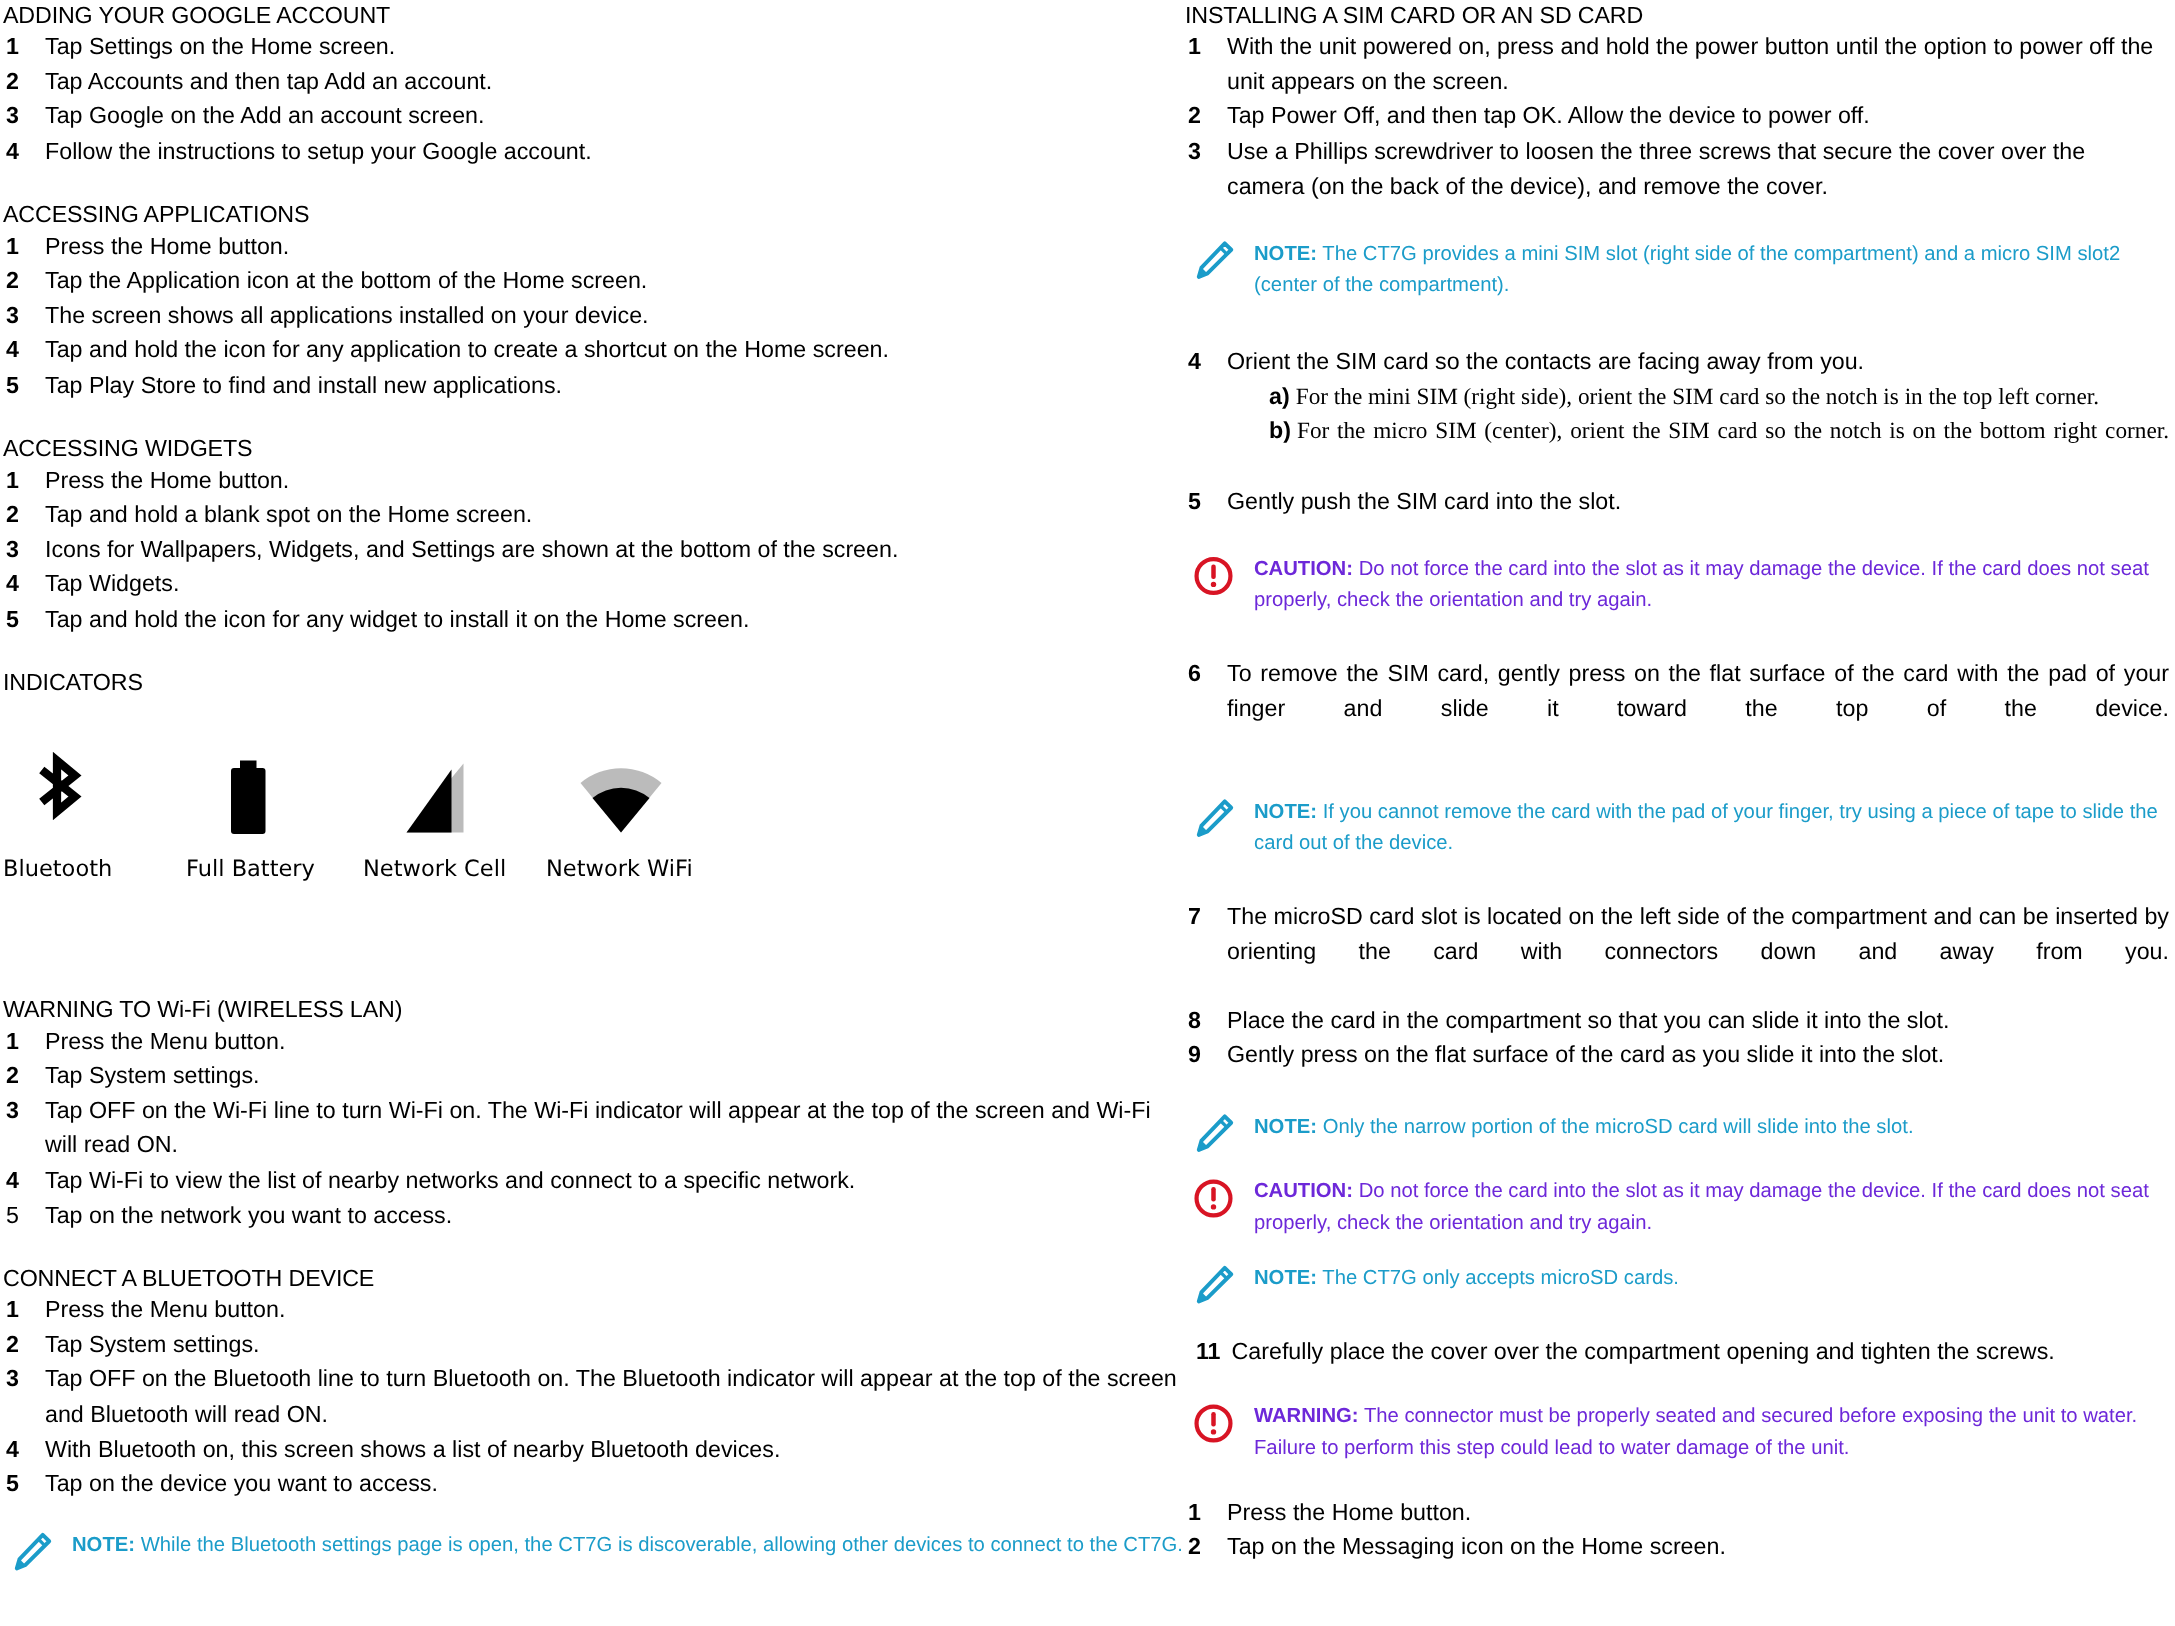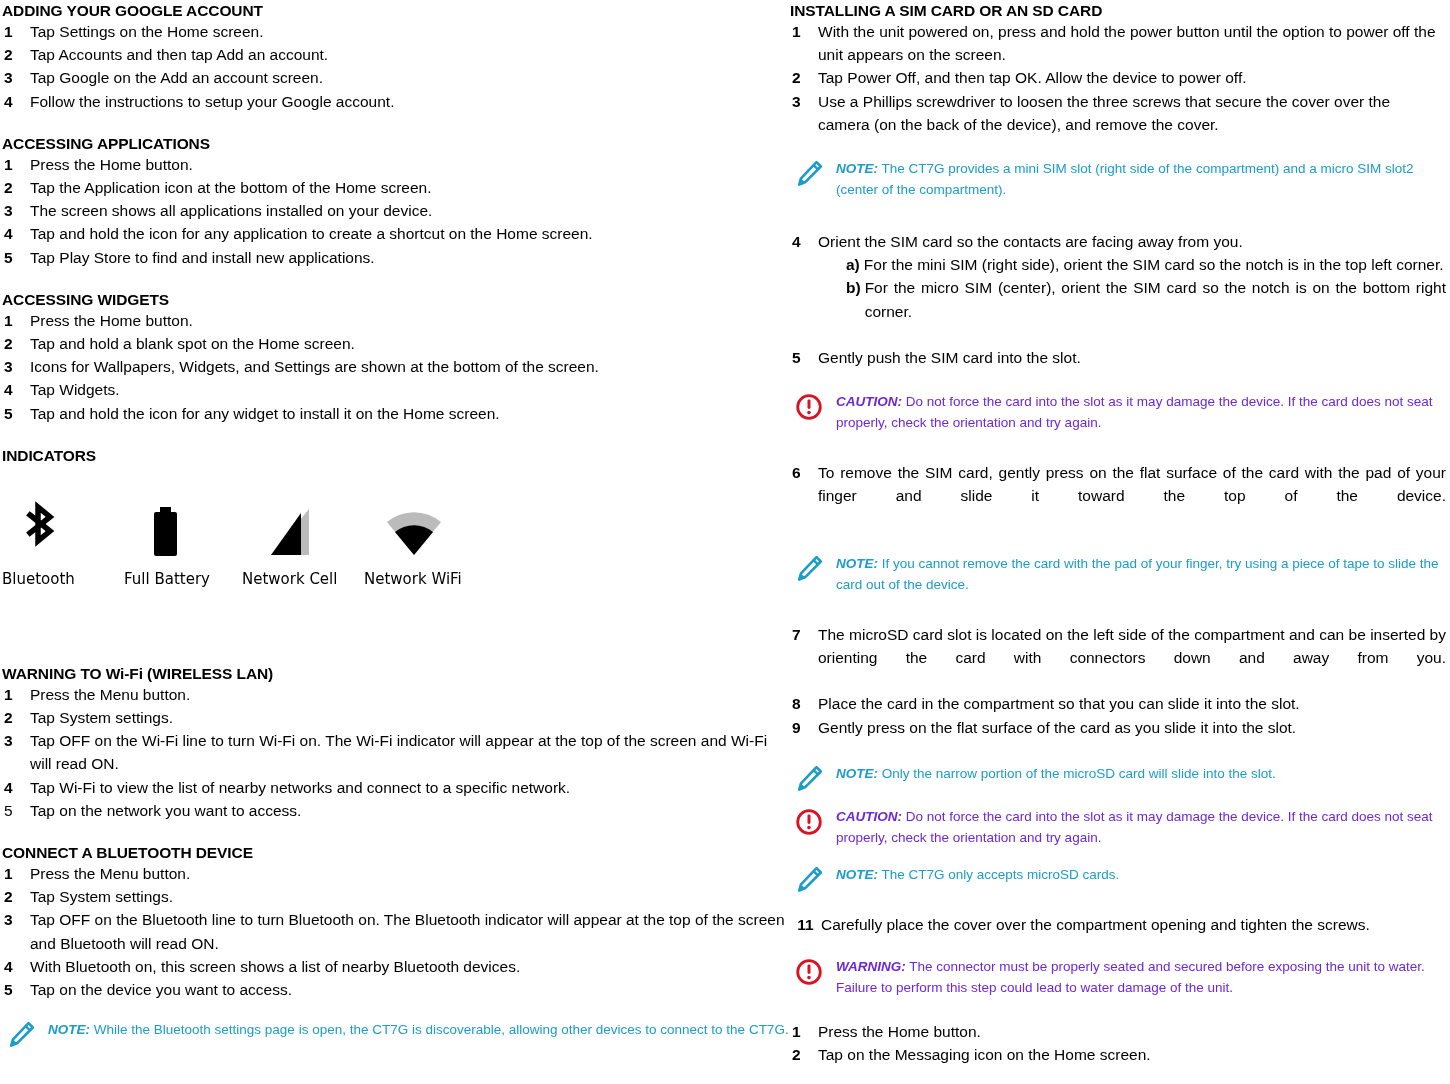--- a/index.html
+++ b/index.html
@@ -21,21 +21,21 @@
   }
   .col {
     position: relative;
     height: 100%;
   }
   .col-left  { width: 790px; padding: 0 0 0 2px; }
   .col-right { width: 660px; padding: 0 4px 0 0; }
 
   
   .heading {
-    font-weight: bold;
+    font-weight: normal;
     font-size: 15.5px;
     letter-spacing: -0.1px;
     line-height: 18px;
     margin: 0;
   }
 
   
   .steps { margin: 0; padding: 0; list-style: none; }
   .step {
     display: flex;
@@ -63,41 +63,41 @@
     align-items: flex-start;
     font-size: 15.5px;
     line-height: 23.2px;
     padding-left: 56px;
   }
   .substep .ltr {
     flex: 0 0 auto;
     font-weight: bold;
     margin-right: 4px;
   }
-  .substep .txt { flex: 1 1 auto; }
+  .substep .txt { flex: 1 1 auto; font-family: Liberation Serif, serif; }
   .substep .txt.justify { text-align: justify; }
   .substep .txt.justify::after { content: ""; display: inline-block; width: 100%; }
 
   
   .callout {
     display: flex;
     align-items: flex-start;
     font-size: 13.5px;
     line-height: 21px;
   }
   .callout .cicon {
     flex: 0 0 auto;
     width: 46px;
     padding-top: 1px;
     display: flex;
     justify-content: flex-start;
     padding-left: 4px;
   }
   .callout .cbody { flex: 1 1 auto; }
-  .callout .clabel { font-weight: bold; font-style: italic; }
+  .callout .clabel { font-weight: bold; }
   .note  .clabel, .note  .ctext  { color: #1B9CC9; }
   .alert .clabel, .alert .ctext  { color: #6d28d9; }
 
   
   .indicators {
     position: relative;
     height: 120px;
   }
   .ind {
     position: absolute;

